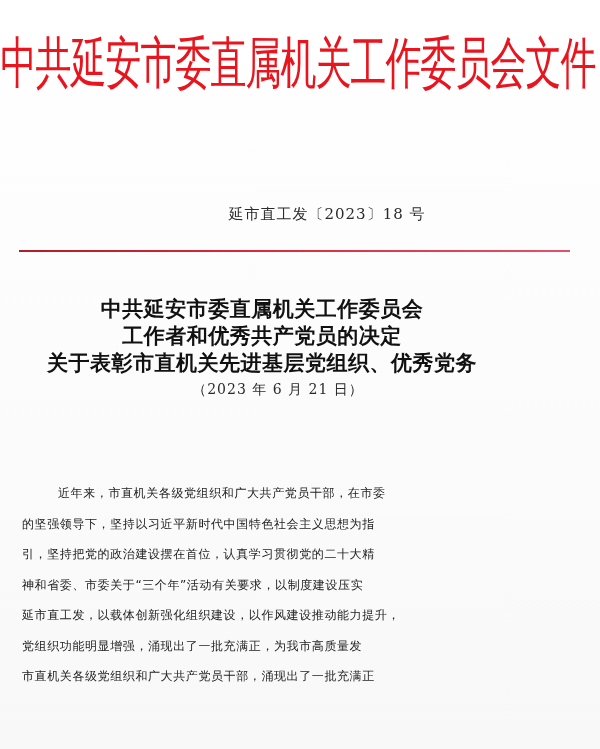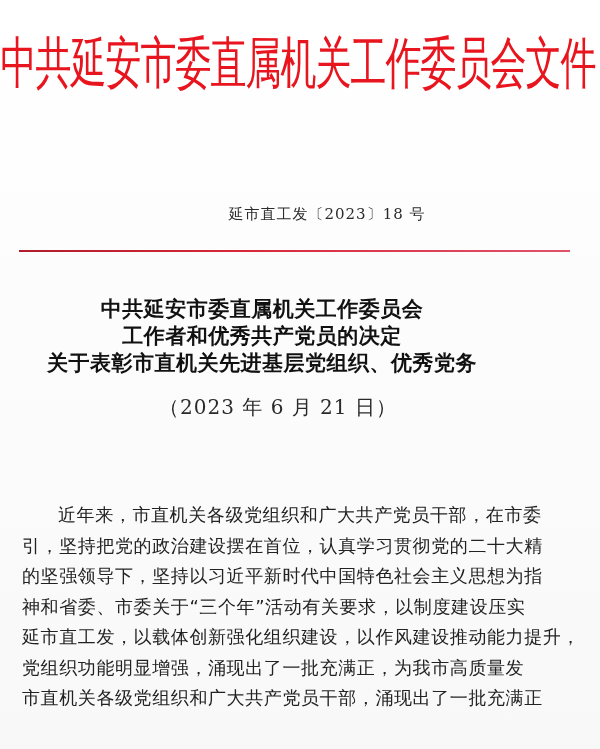--- a/index.html
+++ b/index.html
@@ -67,32 +67,32 @@
     .title-line {
       font-size: 21px;
       font-weight: bold;
       line-height: 27px;
       color: #111;
       letter-spacing: 0.5px;
       white-space: nowrap;
       font-family: "DejaVu Serif", "Liberation Serif", serif;
     }
     .title-date {
-      margin-top: 18px;
-      font-size: 20px;
+      margin-top: 5px;
+      font-size: 14px;
       color: #2a2a2a;
       letter-spacing: 1px;
       padding-left: 32px;
     }
     .body-text {
       position: absolute;
-      top: 500px;
+      top: 478px;
       left: 22px;
       width: 560px;
-      font-size: 18px;
+      font-size: 12px;
       line-height: 30.5px;
       color: #222;
       text-align: justify;
       font-family: "DejaVu Sans", "Liberation Sans", sans-serif;
     }
     .body-line {
       white-space: nowrap;
       letter-spacing: 0.6px;
     }
     .body-line.indent {
@@ -112,21 +112,21 @@
 
   <div class="title-block">
     <div class="title-line">中共延安市委直属机关工作委员会</div>
     <div class="title-line">工作者和优秀共产党员的决定</div>
     <div class="title-line">关于表彰市直机关先进基层党组织、优秀党务</div>
     <div class="title-date">（2023 年 6 月 21 日）</div>
   </div>
 
   <div class="body-text">
     <div class="body-line indent">近年来，市直机关各级党组织和广大共产党员干部，在市委</div>
+    <div class="body-line">的坚强领导下，坚持以习近平新时代中国特色社会主义思想为指</div>
     <div class="body-line">引，坚持把党的政治建设摆在首位，认真学习贯彻党的二十大精</div>
-    <div class="body-line">的坚强领导下，坚持以习近平新时代中国特色社会主义思想为指</div>
     <div class="body-line">神和省委、市委关于“三个年”活动有关要求，以制度建设压实</div>
     <div class="body-line">延市直工发，以载体创新强化组织建设，以作风建设推动能力提升，</div>
     <div class="body-line">党组织功能明显增强，涌现出了一批充满正，为我市高质量发</div>
     <div class="body-line">市直机关各级党组织和广大共产党员干部，涌现出了一批充满正</div>
   </div>
 
 </div>
 
 </body></html>

